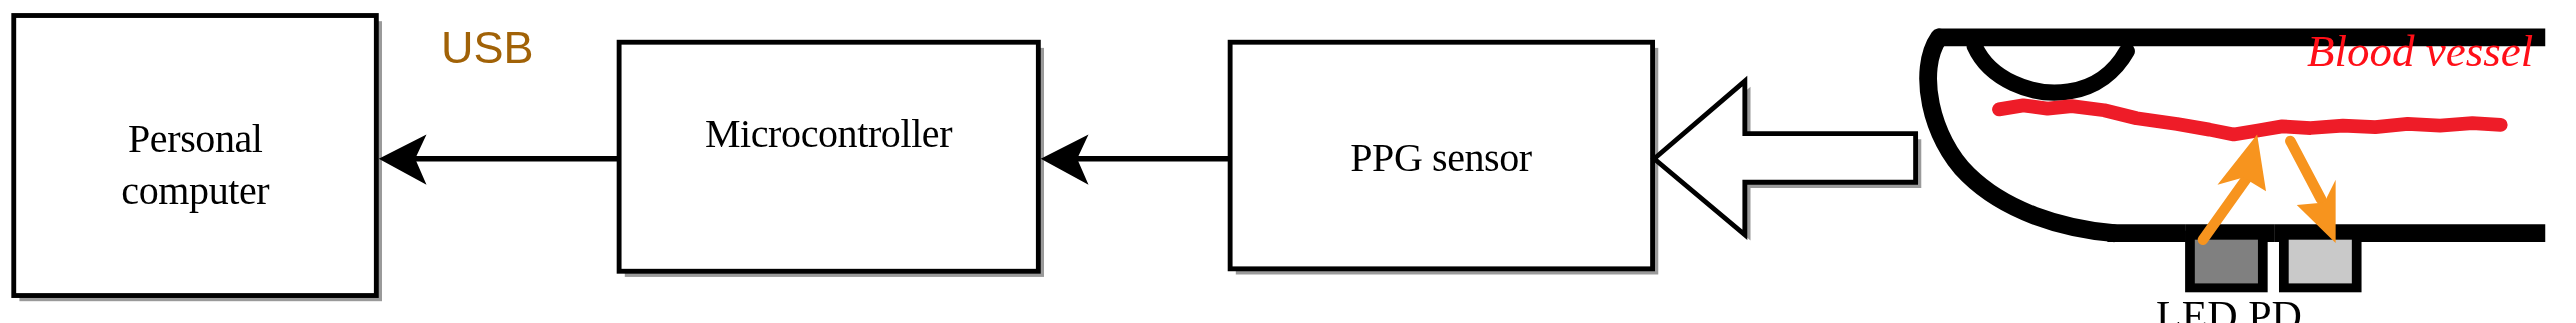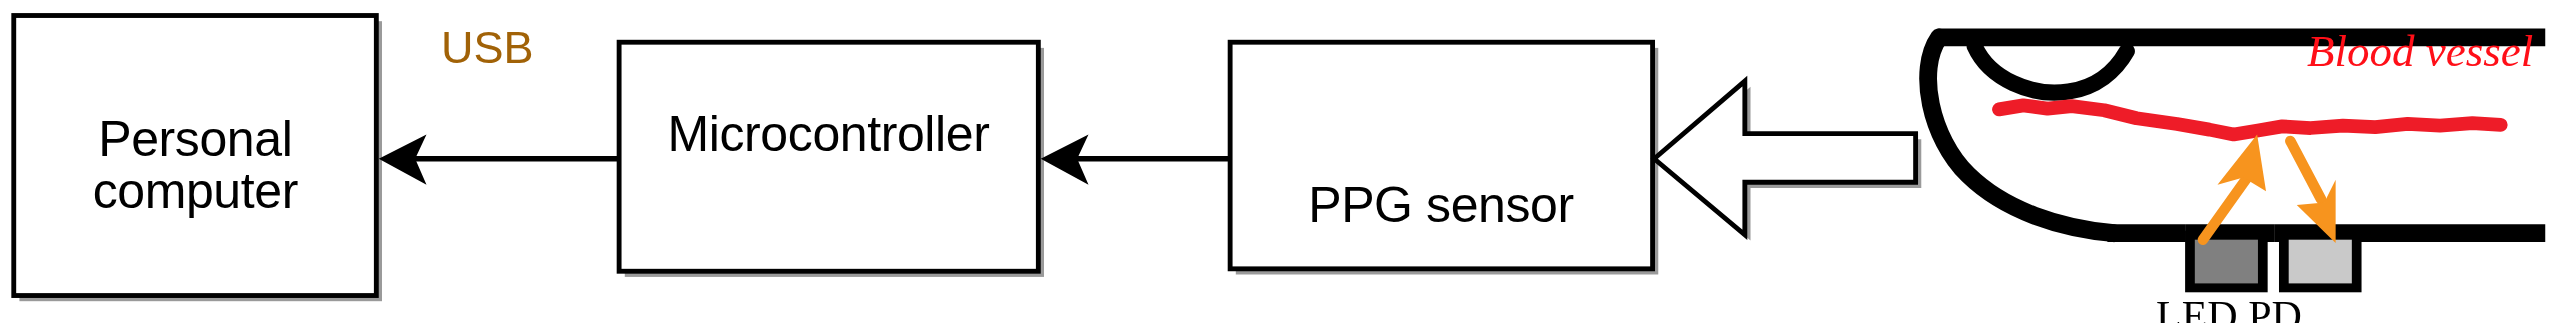--- a/index.html
+++ b/index.html
@@ -19,22 +19,22 @@
   }
   #stage > svg {
     position: absolute;
     left: 0;
     top: 0;
   }
   .blk-label {
     position: absolute;
     text-align: center;
     color: #000000;
-    font-family: Liberation Sans, sans-serif;
-    font-size: 50px;
+    font-family: Liberation Serif, serif;
+    font-size: 40px;
     line-height: 52px;
     letter-spacing: -0.4px;
     white-space: nowrap;
     pointer-events: none;
   }
   .usb-label {
     position: absolute;
     color: #a16207;
     font-family: "Liberation Sans", sans-serif;
     font-size: 45px;
@@ -139,21 +139,21 @@
 
   <div class="blk-label" style="left:13.8px; top:113px; width:363px;">
     <div>Personal</div>
     <div>computer</div>
   </div>
 
   <div class="blk-label" style="left:619px; top:108px; width:419px;">
     <div>Microcontroller</div>
   </div>
 
-  <div class="blk-label" style="left:1230px; top:132px; width:422px;margin-top:47px;">
+  <div class="blk-label" style="left:1230px; top:132px; width:422px;">
     <div>PPG sensor</div>
   </div>
 
   <div class="usb-label" style="left:441px; top:23px;">USB</div>
 
   <div class="vessel-label" style="left:2307px; top:12px;margin-top:16px;">Blood vessel</div>
 
   <div class="serif-label" style="left:2156px; top:294px;">LED PD</div>
 
 </div>

